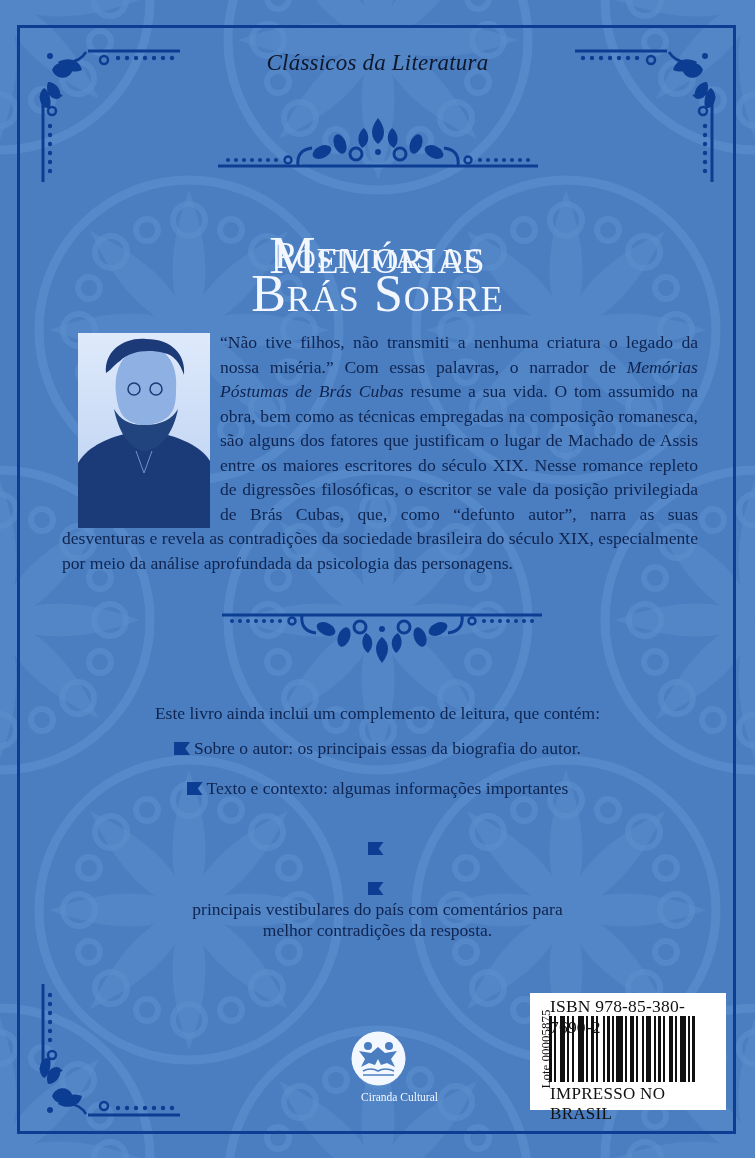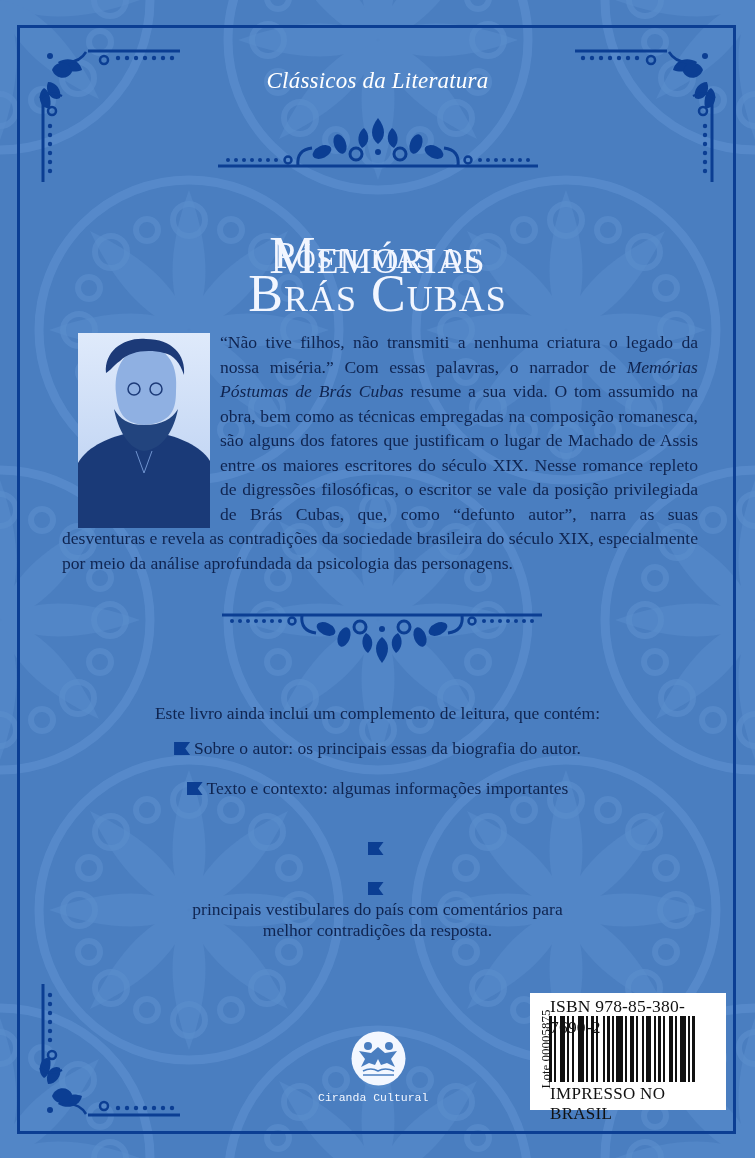--- a/index.html
+++ b/index.html
@@ -10,21 +10,21 @@
     font-family: "Liberation Serif", "DejaVu Serif", serif;
   }
   .pattern { position: absolute; inset: 0; }
   .frame {
     position: absolute; left: 17px; top: 25px; width: 713px; height: 1103px;
     border: 3px solid #0b3e93; box-sizing: content-box;
   }
   .abs { position: absolute; }
   .series {
     left: 0; width: 755px; top: 50px; text-align: center;
-    color: #ffffff; font-style: italic; font-size: 23px; letter-spacing: 0.2px; margin-top: 18px;
+    color: #0f172a; font-style: italic; font-size: 23px; letter-spacing: 0.2px;
   }
   .title {
     left: 0; width: 755px; text-align: center; color: #f2f6ff;
     font-variant: small-caps; font-family: "Liberation Serif", serif; line-height: 1;
   }
   .t1 { top: 186px; font-size: 52px; letter-spacing: 1px; margin-top: 44px; }
   .t2 { top: 236px; font-size: 38px; letter-spacing: 1px; font-family: Liberation Serif, serif; }
   .t3 { top: 268px; font-size: 52px; letter-spacing: 1px; }
   .portrait {
     left: 78px; top: 333px; width: 132px; height: 195px;
@@ -64,22 +64,22 @@
   .lote {
     position: absolute; left: -24px; top: 48px; transform: rotate(-90deg);
     font-size: 13px; color: #111; white-space: nowrap;
   }
   .printed {
     position: absolute; left: 20px; top: 91px; width: 172px;
     font-size: 17px; color: #111; letter-spacing: 0.3px;
   }
   .logo { left: 351px; top: 1031px; width: 55px; height: 55px; }
   .logo-text {
-    left: 318px; top: 1091px; width: 120px; text-align: left;
-    color: #f3f7ff; font-family: Liberation Mono, monospace; font-size: 11.5px;
+    left: 318px; top: 1091px; width: 120px; text-align: right;
+    color: #f3f7ff; font-family: Liberation Serif, serif; font-size: 11.5px;
   }
 </style>
 </head>
 <body>
 
 <div class="cover">
 
   <svg class="pattern" width="755" height="1158" viewBox="0 0 755 1158">
     <defs>
       <g id="mandala">
@@ -266,21 +266,21 @@
       </g>
       <circle cx="138" cy="36" r="6" fill="none" stroke-width="3"></circle>
       <circle cx="182" cy="36" r="6" fill="none" stroke-width="3"></circle>
     </g>
   </svg>
 
   <div class="abs series">Clássicos da Literatura</div>
 
   <div class="abs title t1">Memórias</div>
   <div class="abs title t2">Póstumas de</div>
-  <div class="abs title t3">Brás Cubas</div>
+  <div class="abs title t3">Brás Sobre</div>
 
   <div class="abs portrait">
     <svg width="132" height="195" viewBox="0 0 132 195">
       <path d="M0,195 L0,130 C10,112 34,104 50,100 L82,100 C100,104 122,112 132,128 L132,195 Z" fill="#1a3a78"></path>
       <path d="M38,60 C36,40 42,18 66,14 C92,14 100,34 98,58 C98,76 94,90 66,92 C44,90 40,78 38,60Z" fill="#8fb0e2"></path>
       <path d="M28,40 C26,18 46,4 68,6 C94,6 108,22 106,42 C102,30 96,22 86,20 C70,16 52,18 42,28 C36,32 32,38 28,40Z" fill="#1c3a78"></path>
       <path d="M36,76 C40,96 50,116 66,118 C86,116 96,96 100,76 C94,86 84,92 66,92 C50,92 42,86 36,76Z" fill="#22447e"></path>
       <circle cx="56" cy="56" r="6" fill="none" stroke="#1c3a78" stroke-width="1.5"></circle>
       <circle cx="78" cy="56" r="6" fill="none" stroke="#1c3a78" stroke-width="1.5"></circle>
       <path d="M58,118 L66,140 L74,118" fill="none" stroke="#6f93cf" stroke-width="1"></path>

